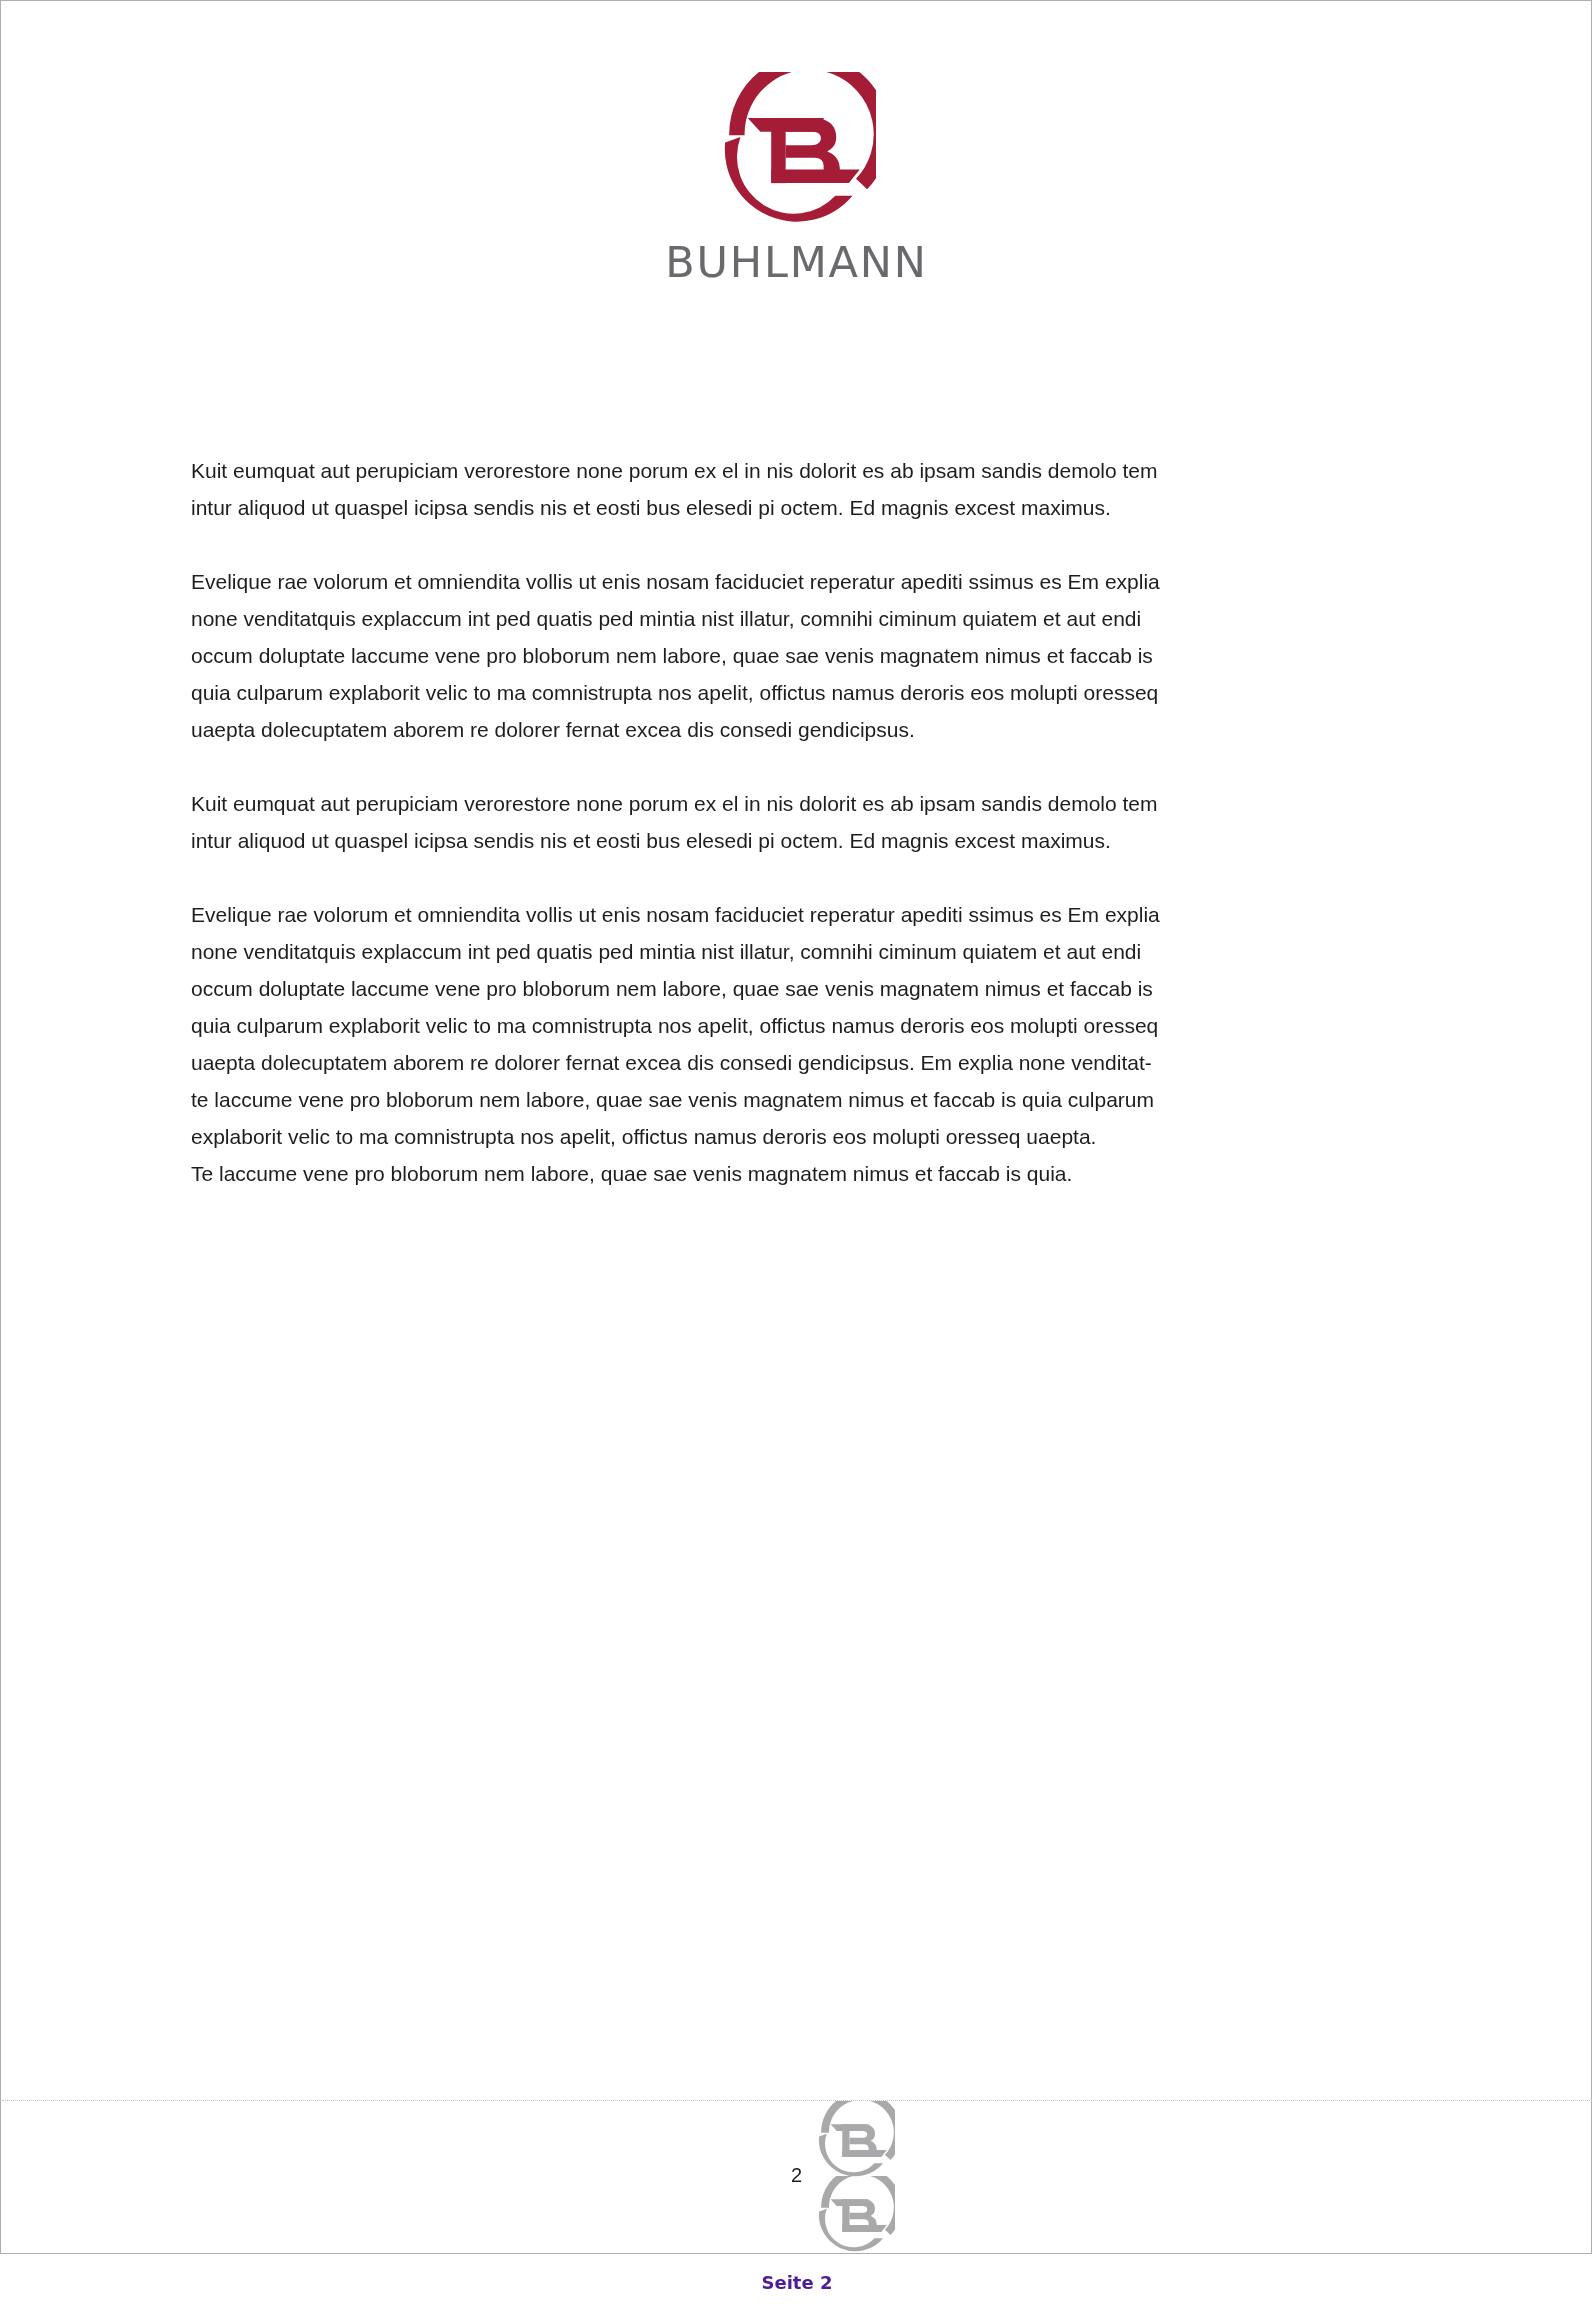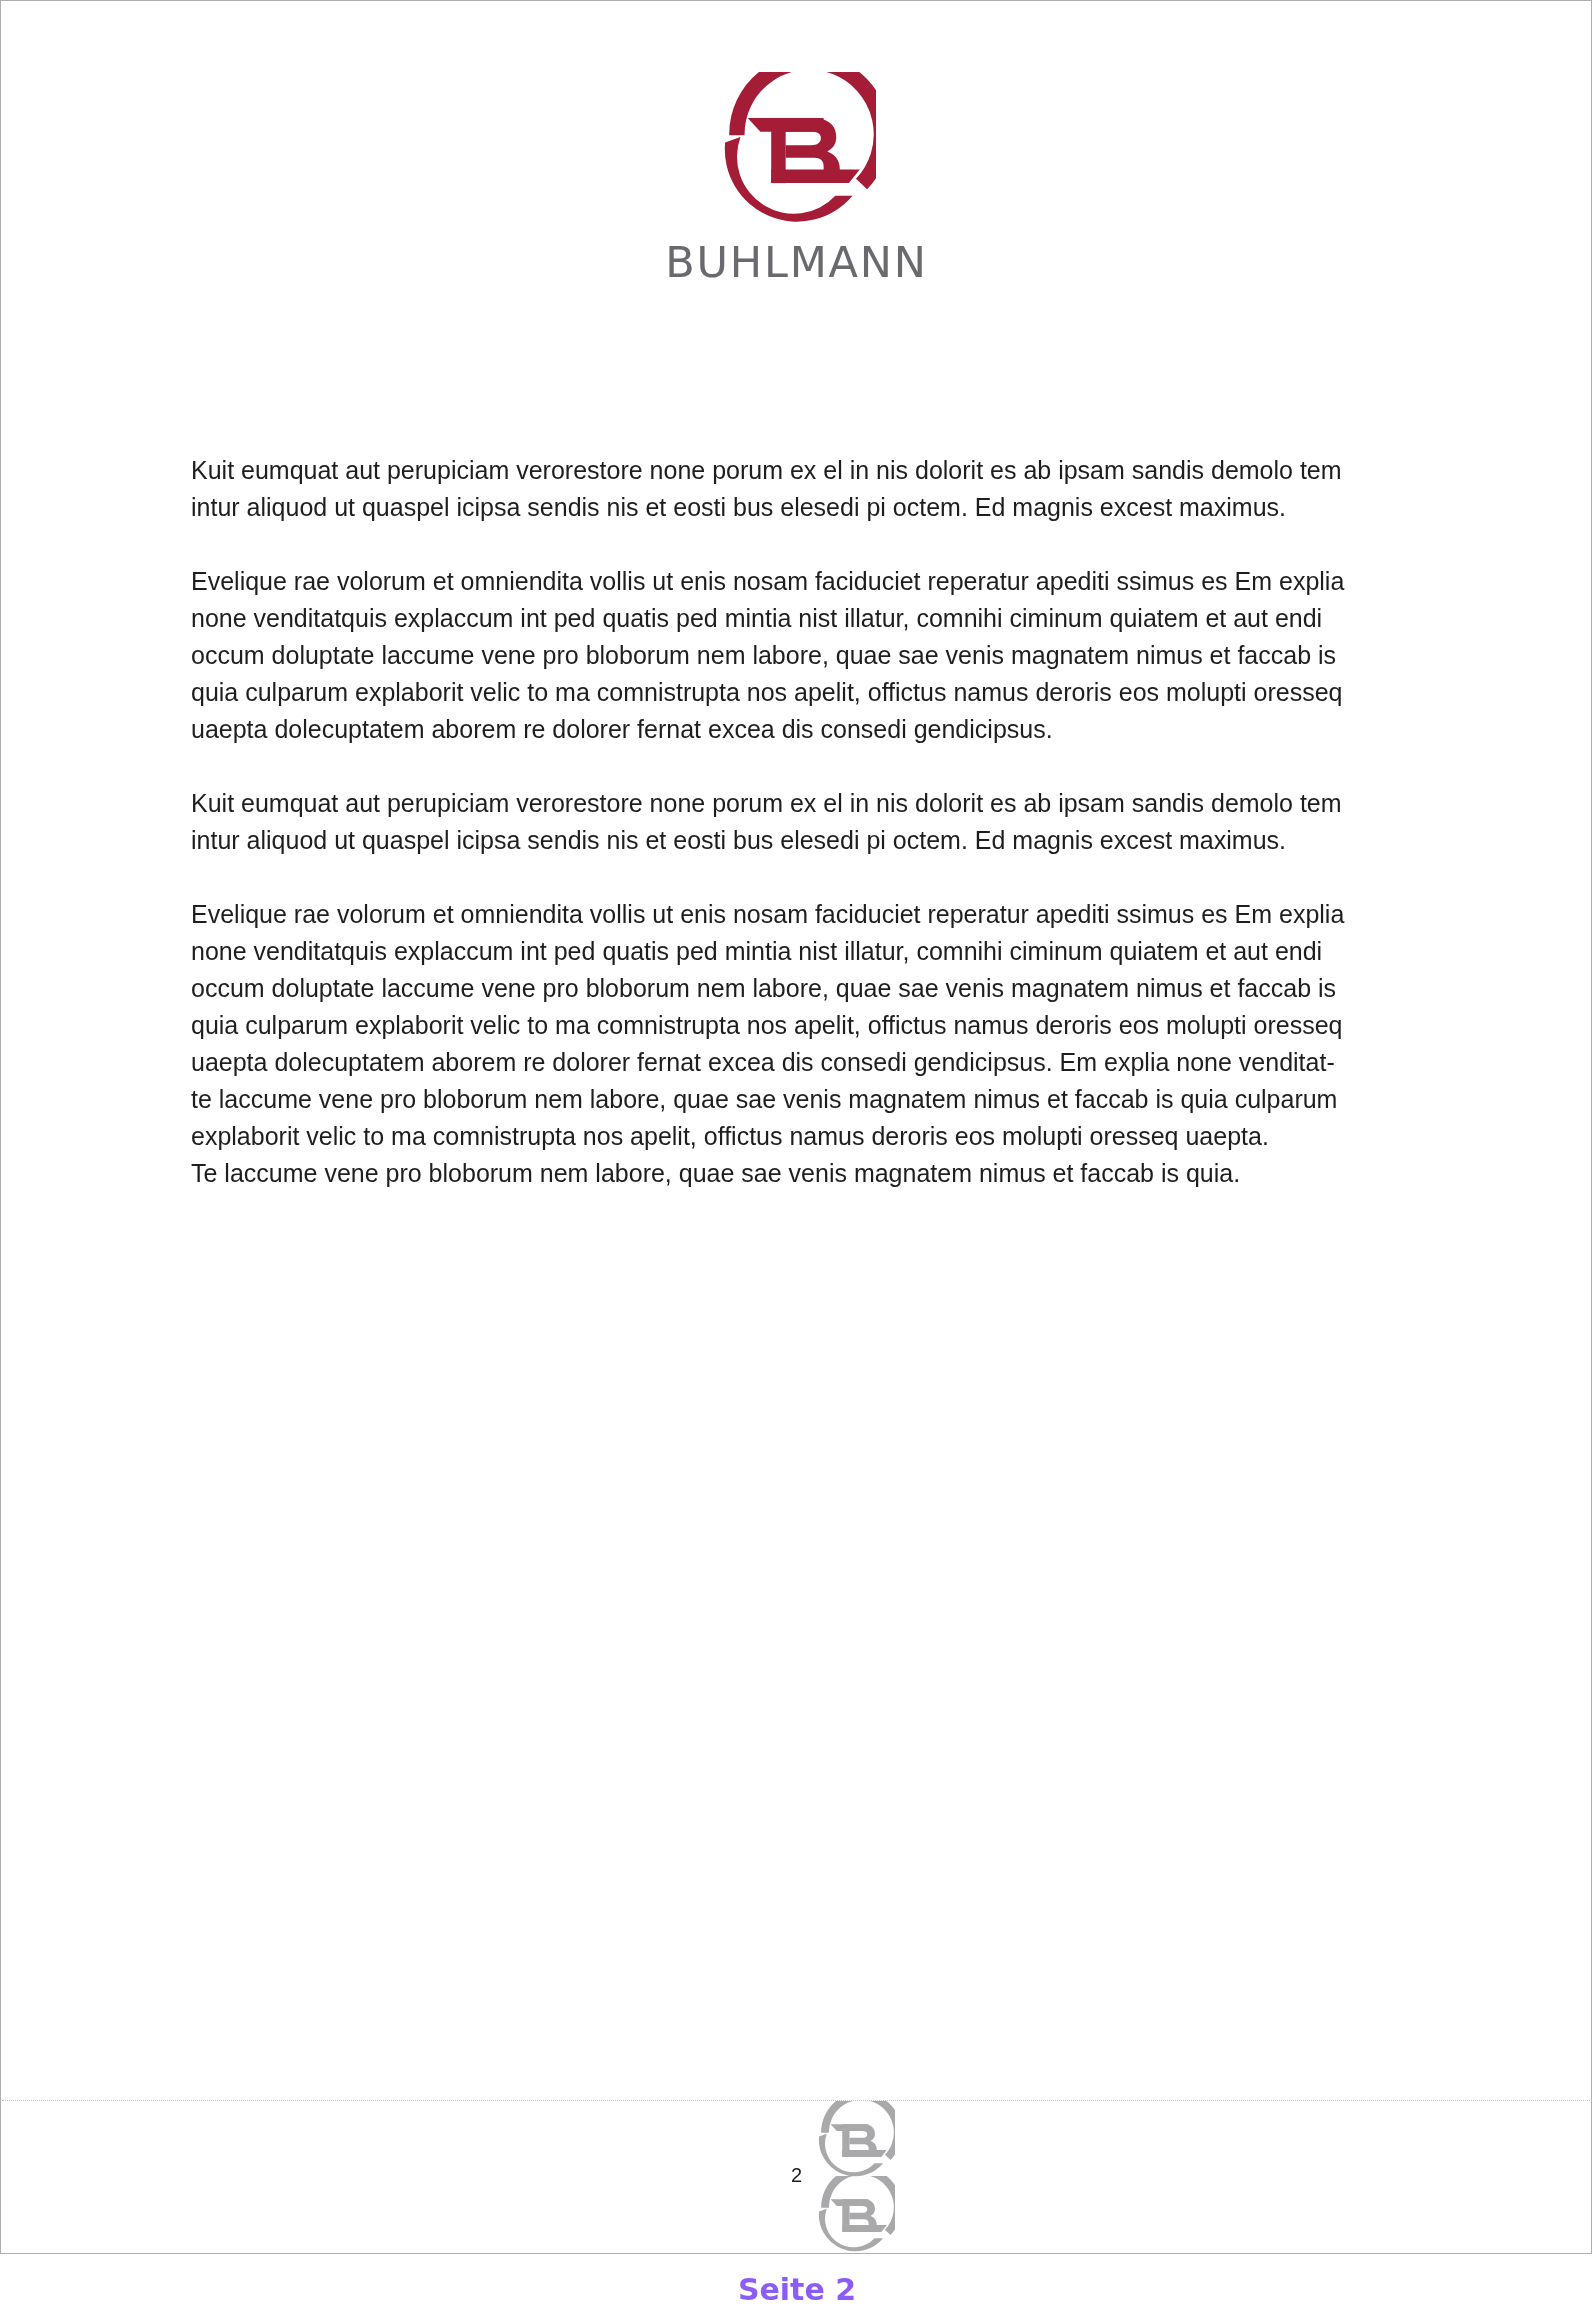--- a/index.html
+++ b/index.html
@@ -50,21 +50,21 @@
     line-height: 51px;
     color: #6a6a6e;
   }
   .body-text {
     position: absolute;
     left: 191px;
     top: 452px;
     width: 1266px;
     color: #1e1e1e;
     font-family: "Liberation Sans", sans-serif;
-    font-size: 25px;
+    font-size: 21px;
     line-height: 37px;
   }
   .body-text p {
     margin: 0 0 37px 0;
     white-space: nowrap;
   }
   .body-text .line {
     display: block;
   }
   .footer-rule {
@@ -94,22 +94,22 @@
   .footer-mark.top { top: 2101px; }
   .footer-mark.bottom { top: 2176px; }
   .page-label {
     position: absolute;
     left: 0;
     top: 2272px;
     width: 1594px;
     text-align: center;
     font-family: "DejaVu Sans", sans-serif;
     font-weight: bold;
-    font-size: 30px;
-    color: #8b5cf6;
+    font-size: 18px;
+    color: #4c1d95;
   }
 </style>
 </head>
 <body>
 
 <div class="page"></div>
 
 <div class="logo">
   <svg class="logo-mark" viewBox="0 0 176 176" xmlns="http://www.w3.org/2000/svg">
     <g fill="none" stroke="#a51c36" stroke-width="17">

